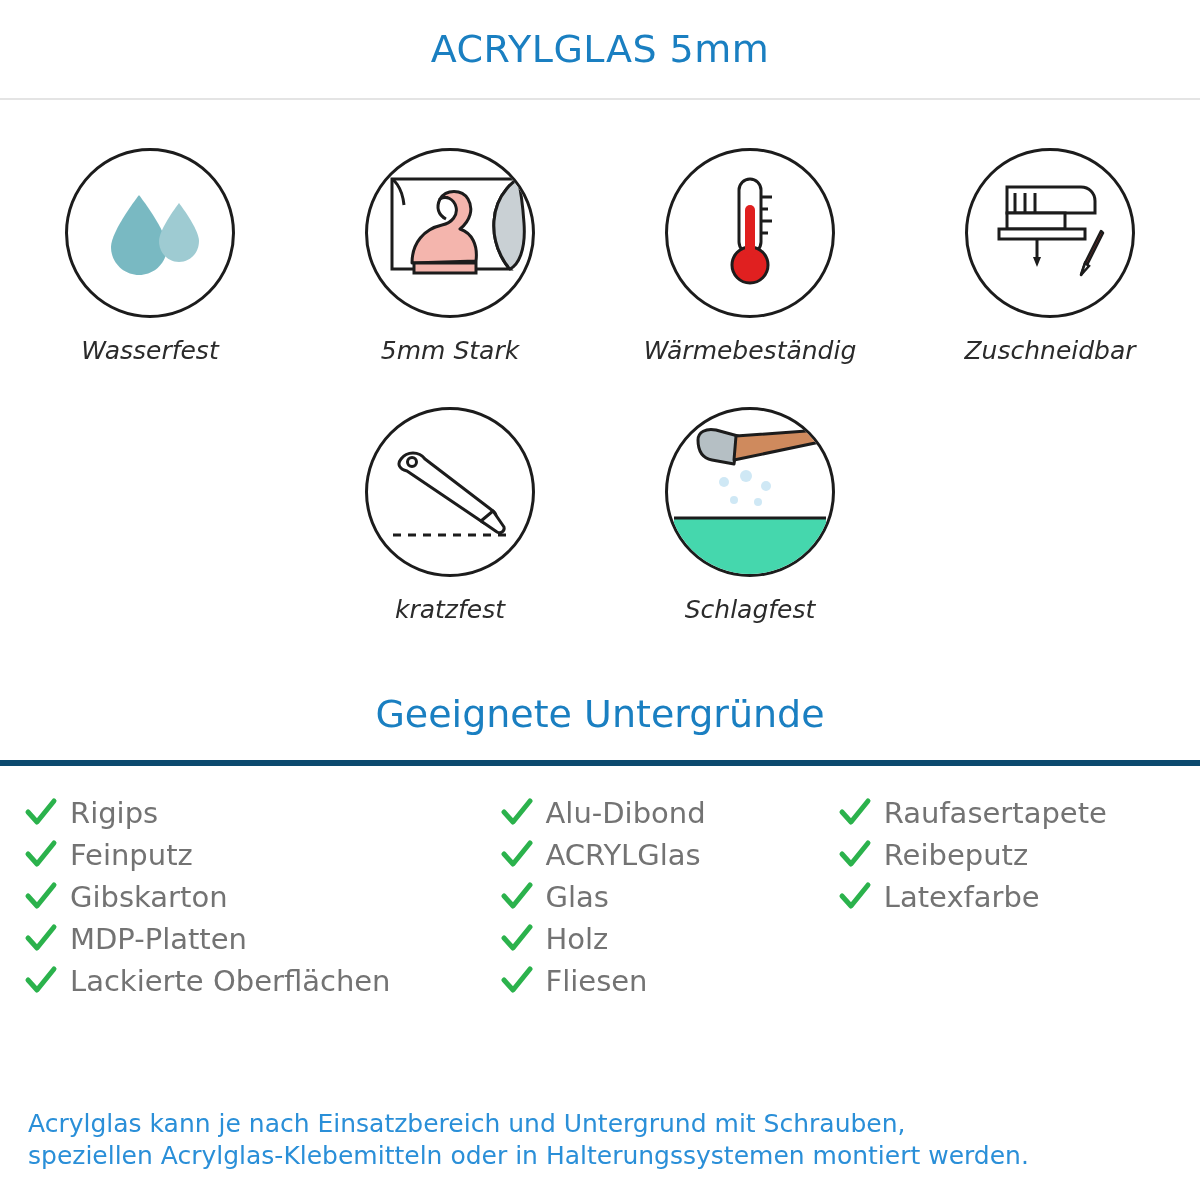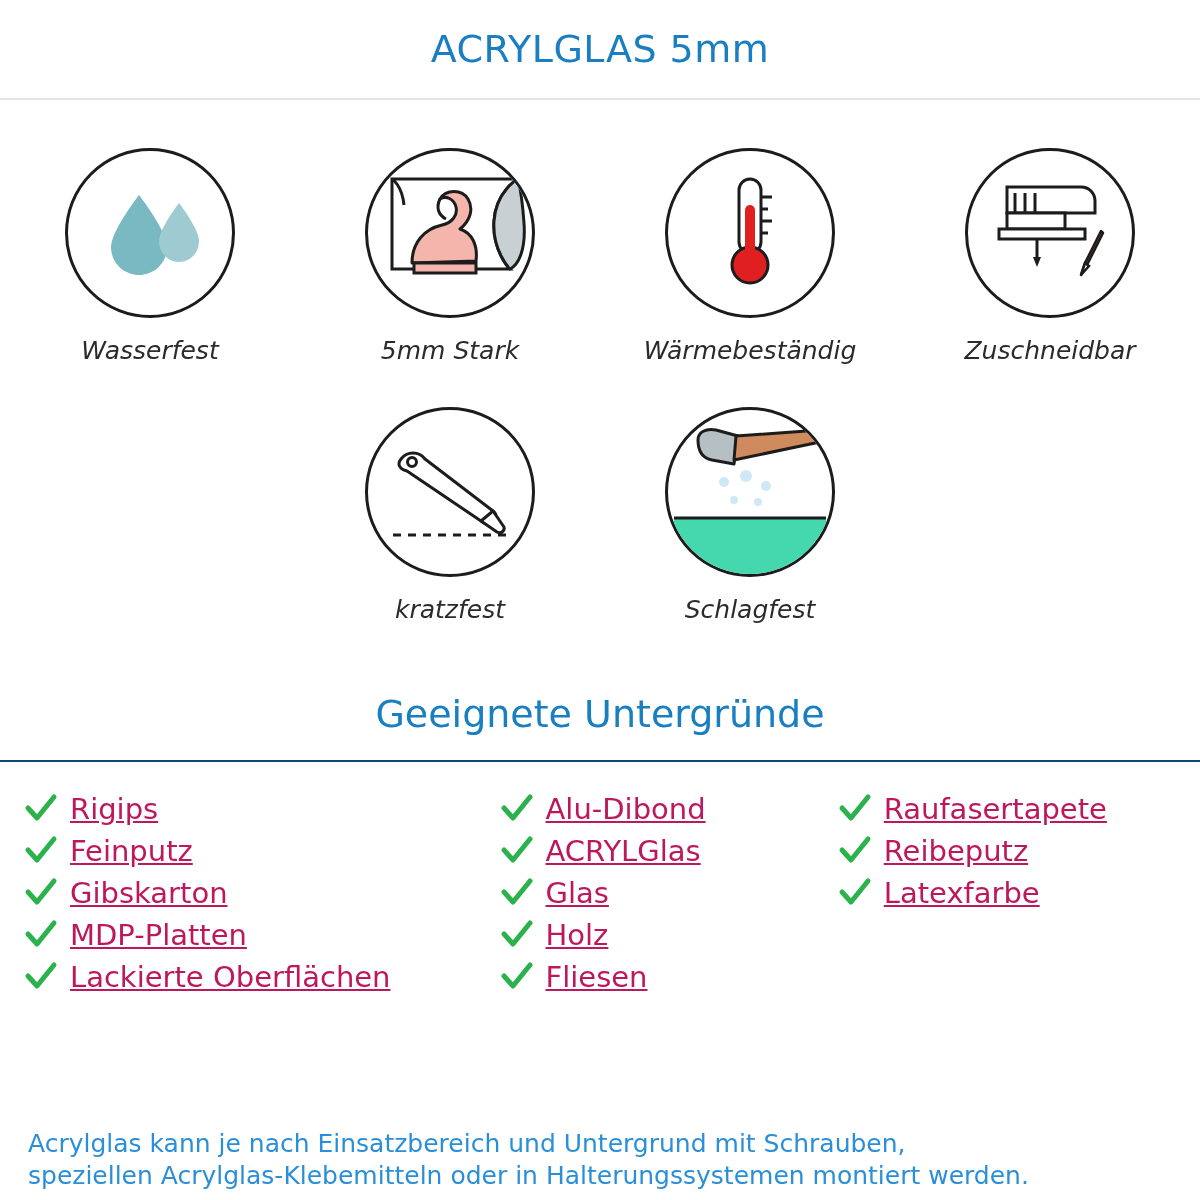--- a/index.html
+++ b/index.html
@@ -77,21 +77,21 @@
   }
   .feature-row.row-2 {
     margin-top: 42px;
   }
 
   
   .subtitle-wrap {
     margin-top: 68px;
     text-align: center;
     padding-bottom: 24px;
-    border-bottom: 2px solid #0c4a6e;
+    border-bottom: 6px solid #0c4a6e;
   }
   .subtitle-wrap h2 {
     margin: 0;
     font-size: 38px;
     font-weight: 400;
     color: #1a7fc1;
   }
 
   
   .surfaces {
@@ -104,36 +104,35 @@
     flex-direction: column;
   }
   .surface-col.col-1 { width: 478px; }
   .surface-col.col-2 { width: 340px; }
   .surface-col.col-3 { width: 340px; }
   .surface-item {
     display: flex;
     align-items: center;
     height: 42px;
     font-size: 29px;
-    color: #be185d;
-    text-decoration: underline;
+    color: #737373;
   }
   .check {
     width: 34px;
     height: 34px;
     margin-right: 12px;
     flex: 0 0 auto;
   }
 
   
   .footnote {
     position: absolute;
     left: 28px;
     right: 20px;
-    bottom: 8px;
+    bottom: 28px;
     font-size: 25px;
     line-height: 1.28;
     color: #2a8fd8;
   }
 
   
   svg { display: block; }
 </style>
 </head>
 <body>

